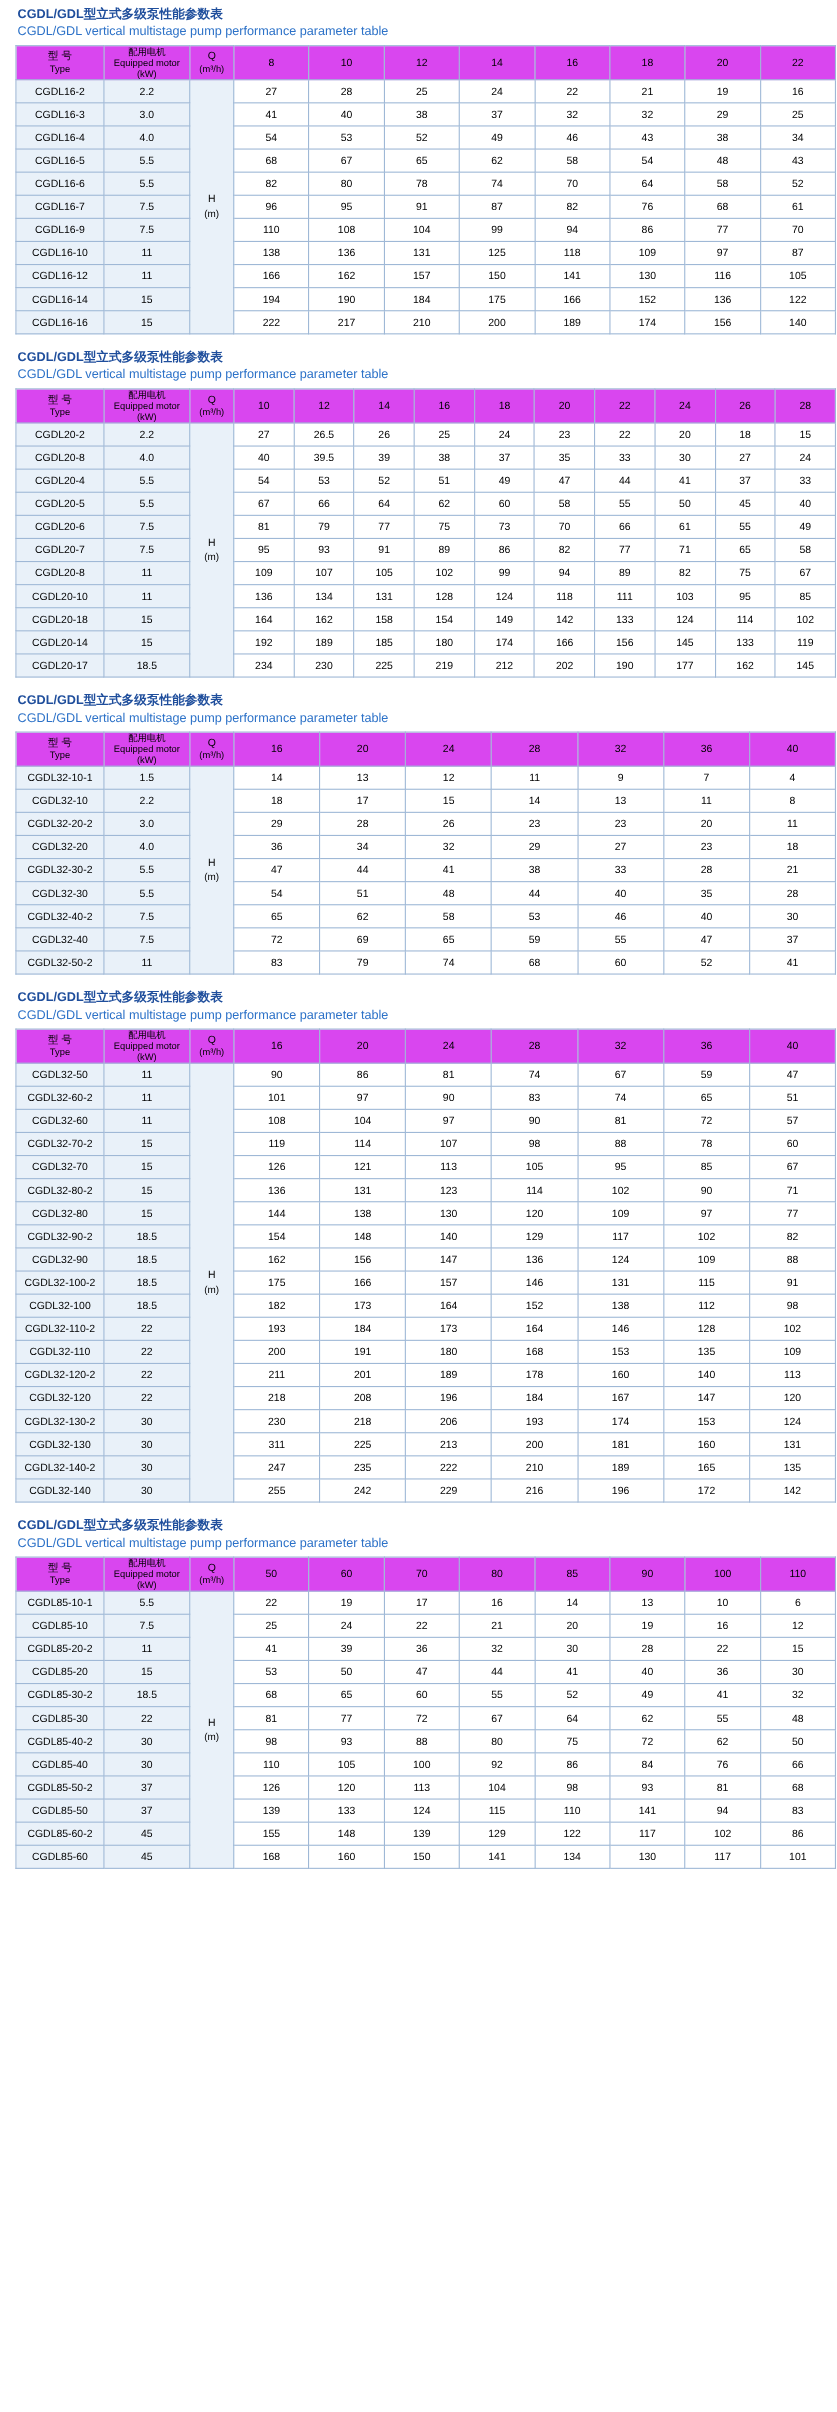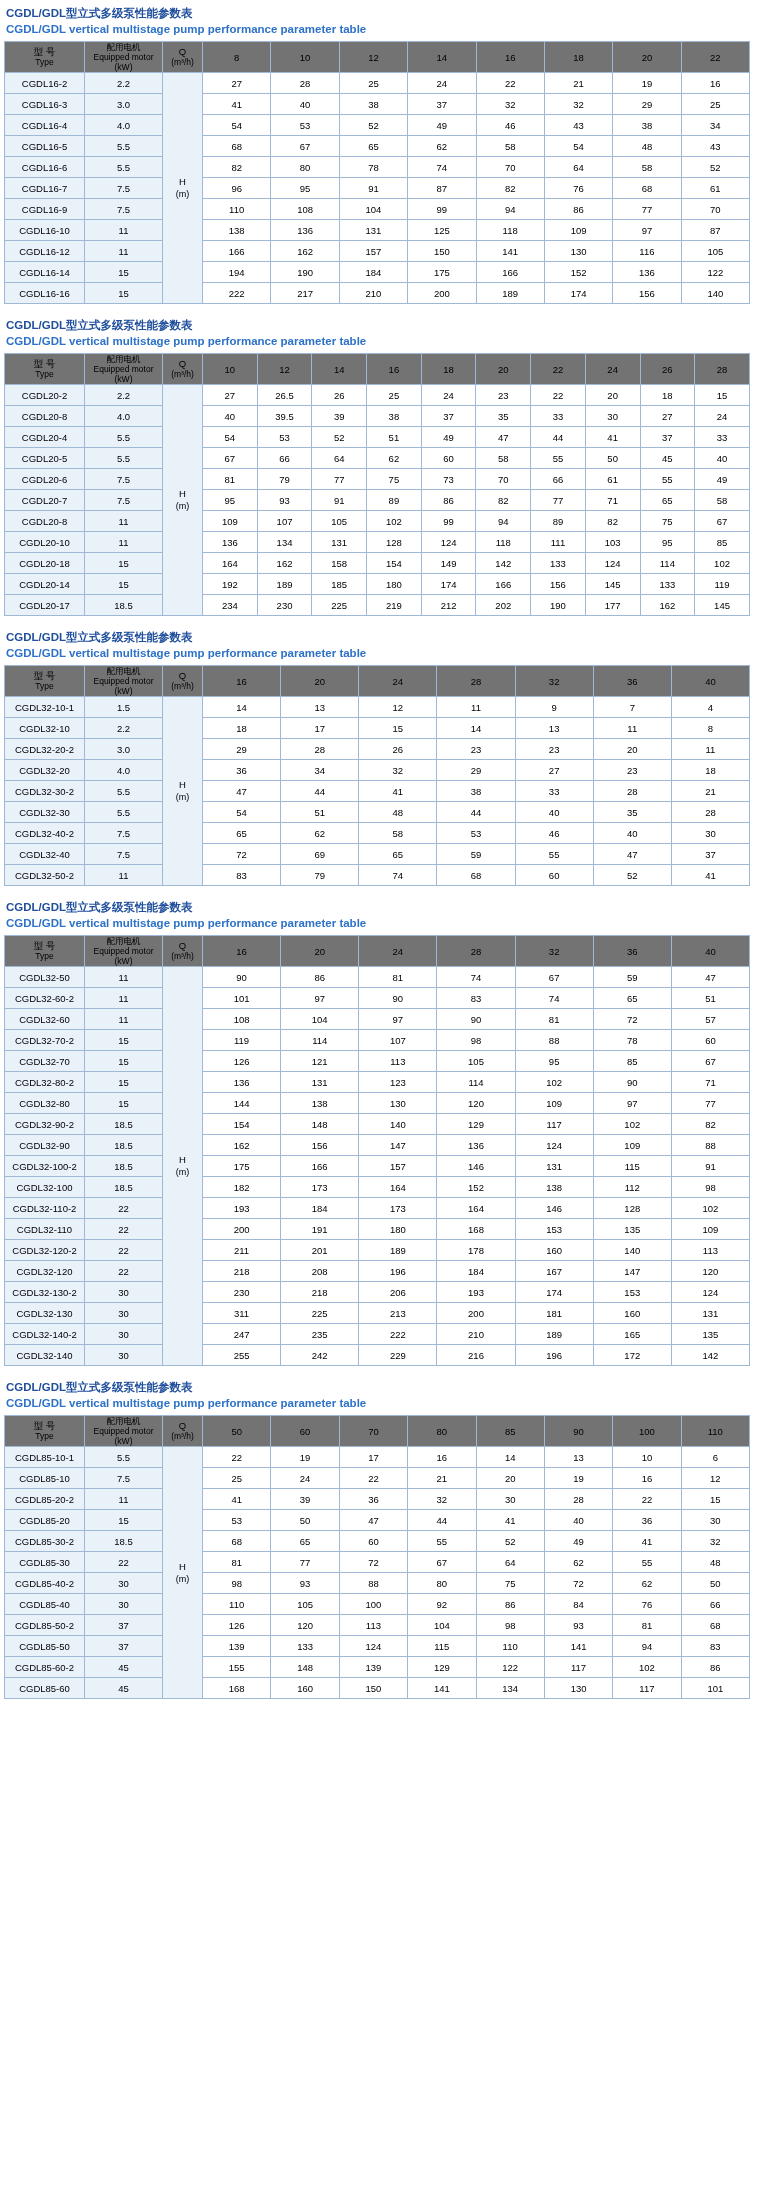--- a/index.html
+++ b/index.html
@@ -4,53 +4,53 @@
 <style>
   * { box-sizing: border-box; }
   body {
     margin: 0;
     padding: 0;
     width: 761px;
     background: #ffffff;
     font-family: "Liberation Sans", sans-serif;
     color: #000;
   }
-  .page { width: 636px; padding: 6px 8px 10px 4px; }
+  .page { width: 636px; padding: 6px 8px 10px 14px; }
   .block { margin-bottom: 14px; }
   .title-cn {
     color: #1f4e9c;
     font-size: 11.5px;
     font-weight: bold;
     line-height: 15px;
     margin: 0 0 1px 2px;
   }
   .title-en {
     color: #2d72c8;
     font-size: 11.5px;
-    font-weight: bold;
+    font-weight: normal;
     line-height: 15px;
     margin: 0 0 4px 2px;
   }
   table.perf {
     border-collapse: collapse;
     width: 745px;
     table-layout: fixed;
   }
   table.perf td, table.perf th {
     border: 1px solid #9fb8d6;
     font-size: 9.5px;
     text-align: center;
     vertical-align: middle;
     padding: 0;
     height: 21px;
     font-weight: normal;
     color: #000;
   }
   thead th {
-    background: #737373;
+    background: #d946ef;
     color: #ffffff;
     font-weight: bold;
     font-size: 9.5px;
     line-height: 11px;
     height: 34px;
   }
   thead th.hdr-type { width: 80px; }
   thead th.hdr-motor { width: 78px; font-size: 8.5px; line-height: 10px; }
   thead th.hdr-q { width: 40px; }
   .hdr-sub { font-size: 8.5px; font-weight: normal; display: block; }

